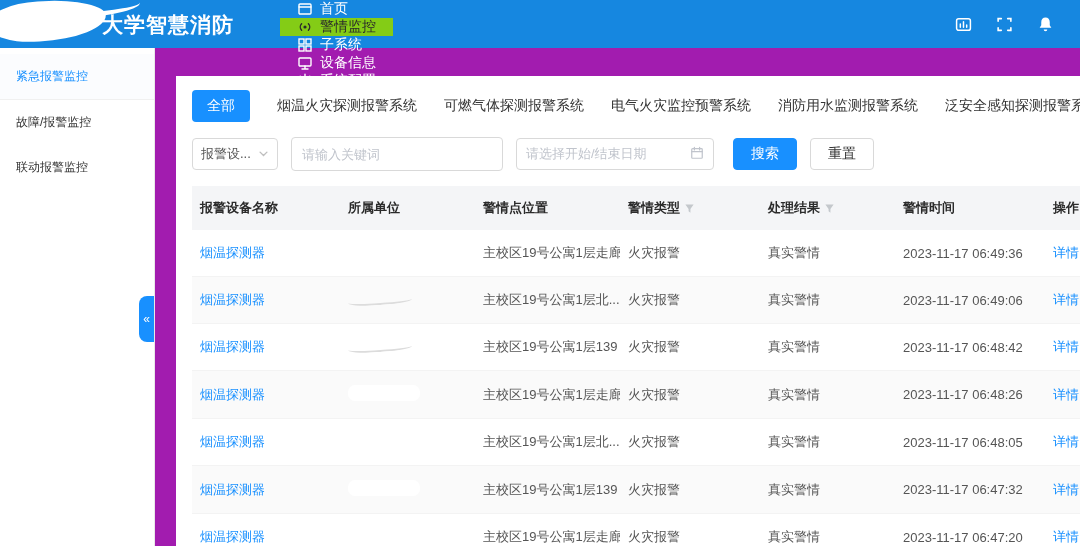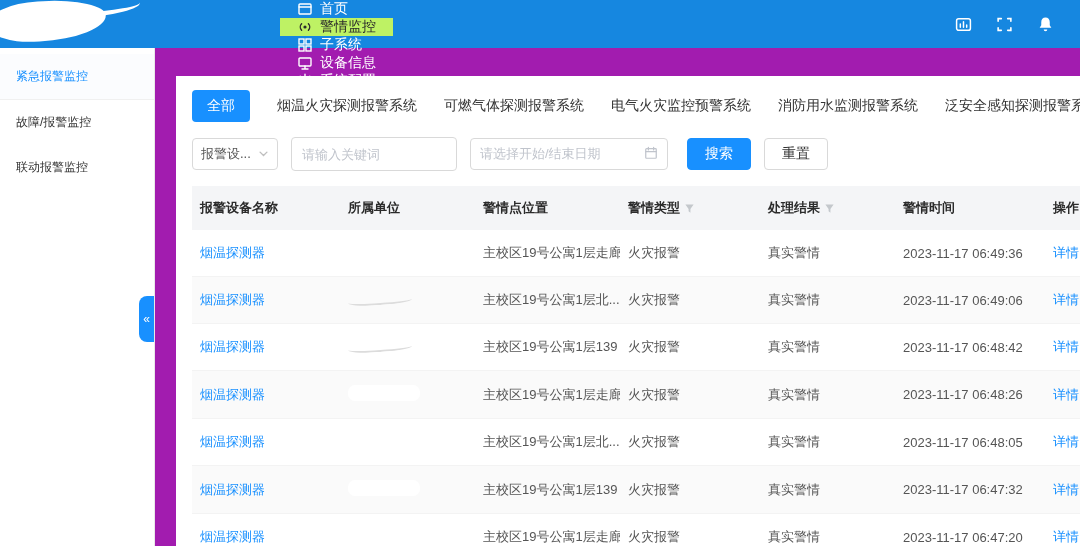--- a/index.html
+++ b/index.html
@@ -11,21 +11,21 @@
   .logo-area { position:relative; width:280px; height:48px; flex:0 0 auto; }
   .redaction-blob { position:absolute; left:-12px; top:1px; width:118px; height:40px;
     background:#fff; border-radius:45% 55% 60% 40% / 55% 45% 60% 50%; transform:rotate(-3deg); }
   .redaction-stroke { position:absolute; left:20px; top:-4px; width:120px; height:22px;
     border-bottom:5px solid #fff; border-radius:50%; transform:rotate(-4deg); }
   .app-title { position:absolute; left:102px; top:11px; font-size:21px; font-weight:bold;
     white-space:nowrap; letter-spacing:1px; }
   .topnav { display:flex; height:48px;flex-direction:column; }
   .nav-item { display:flex; align-items:center; gap:7px; padding:0 17px; font-size:14px;
     cursor:pointer; color:#fff; white-space:nowrap; }
-  .nav-item.active { background:#bef264; color:#2b2b2b; }
+  .nav-item.active { background:#84cc16; color:#2b2b2b; }
   .nicon { display:flex; align-items:center; }
   .header-right { margin-left:auto; display:flex; align-items:center; gap:24px; padding-right:26px; }
   .header-icon { display:flex; align-items:center; cursor:pointer; color:#fff; }
   
   .sidebar { position:absolute; top:48px; left:0; bottom:0; width:155px; background:#fff;
     border-right:1px solid #e9e9e9; padding-top:6px; z-index:4; }
   .side-item { padding:14px 10px 14px 16px; font-size:12px; color:#333; cursor:pointer; white-space:nowrap; }
   .side-item.active { color:#1890ff; background:#fbfcfe; border-bottom:1px solid #f0f0f0; }
   .collapse-tab { position:absolute; left:139px; top:296px; width:15px; height:46px;
     background:#1890ff; color:#fff; border-radius:8px 0 0 8px; display:flex; align-items:center;
@@ -36,21 +36,21 @@
   .card { background:#fff; width:1000px; min-height:470px; padding:14px 16px; }
   
   .tabs { display:flex; align-items:center; gap:27px; margin-bottom:15px; }
   .tab { font-size:14px; color:#333; cursor:pointer; padding:7px 0; white-space:nowrap; }
   .tab.active { background:#1890ff; color:#fff; padding:7px 15px; border-radius:4px; }
   
   .filters { display:flex; align-items:center; gap:13px; margin-bottom:15px; }
   .select-box { width:86px; height:32px; border:1px solid #d9d9d9; border-radius:4px;
     display:flex; align-items:center; justify-content:space-between; padding:0 8px;
     font-size:13px; color:#555; cursor:pointer; background:#fff; }
-  .kw-input { width:166px; height:32px; border:1px solid #d9d9d9; border-radius:4px;
+  .kw-input { width:212px; height:32px; border:1px solid #d9d9d9; border-radius:4px;
     padding:16px 10px; font-size:13px; color:#333; outline:none; font-family:inherit; }
   .kw-input::placeholder { color:#c0c4cc; }
   .date-box { width:198px; height:32px; border:1px solid #d9d9d9; border-radius:4px;
     display:flex; align-items:center; justify-content:space-between; padding:0 9px;
     font-size:13px; color:#c0c4cc; cursor:pointer; background:#fff; margin-right:6px; }
   .btn-primary { height:32px; padding:0 17px; background:#1890ff; border:1px solid #1890ff;
     color:#fff; font-size:14px; border-radius:4px; cursor:pointer; font-family:inherit; }
   .btn-default { height:32px; padding:0 17px; background:#fff; border:1px solid #d9d9d9;
     color:#333; font-size:14px; border-radius:4px; cursor:pointer; font-family:inherit; }
   
@@ -67,20 +67,21 @@
     border-bottom:2px solid #dcdcdc; transform:rotate(-4deg); border-radius:40%; }
   .blob { display:inline-block; width:72px; height:16px; background:#fff; border-radius:7px; }
 </style>
 </head>
 <body>
 
 <div class="header">
   <div class="logo-area">
     <div class="redaction-blob"></div>
     <div class="redaction-stroke"></div>
+    <span class="app-title">大学智慧消防</span>
   </div>
   <nav class="topnav" id="topnav">
       <div class="nav-item">
         <span class="nicon">
           <svg width="16" height="16" viewBox="0 0 16 16" fill="none" stroke="currentColor" stroke-width="1.4" stroke-linecap="round" stroke-linejoin="round">
             <rect x="2" y="3" width="12" height="10" rx="1"></rect>
             <path d="M2 6h12"></path>
           </svg>
         </span>
         <span>首页</span>

